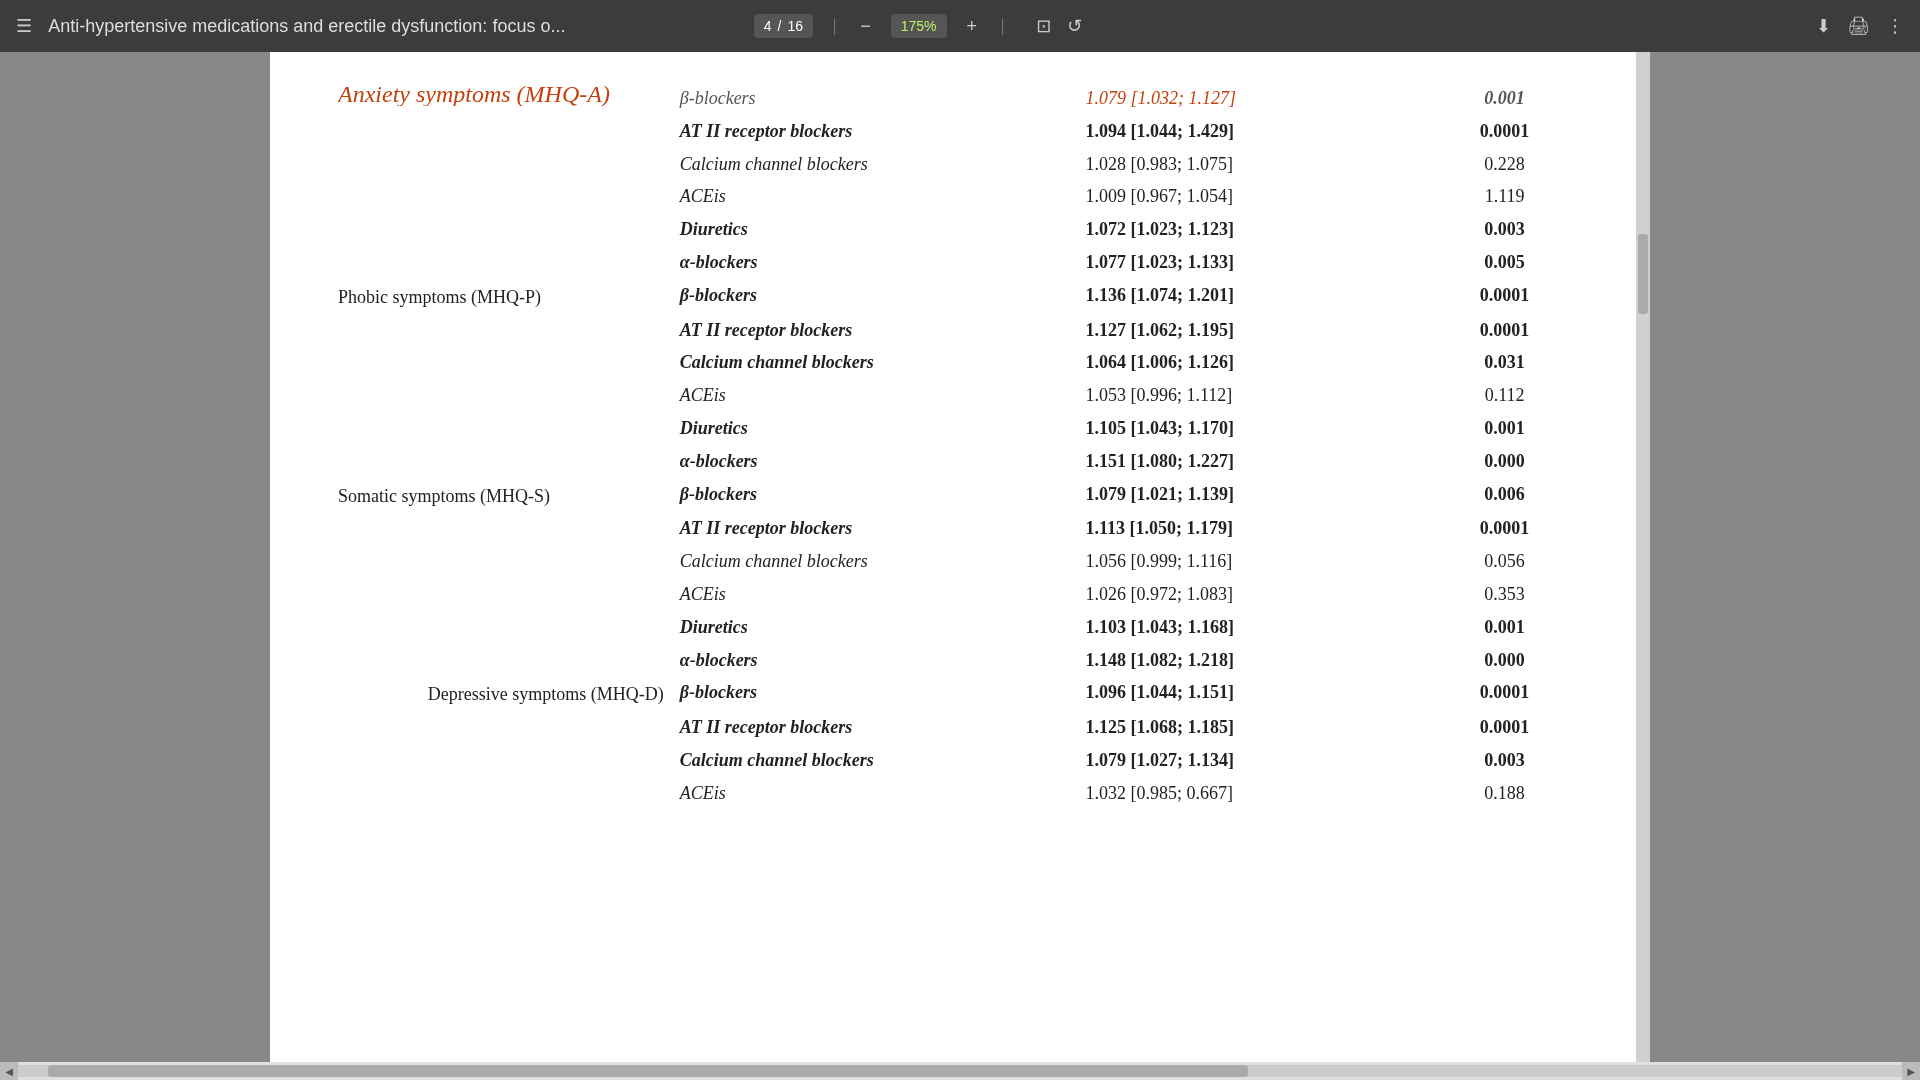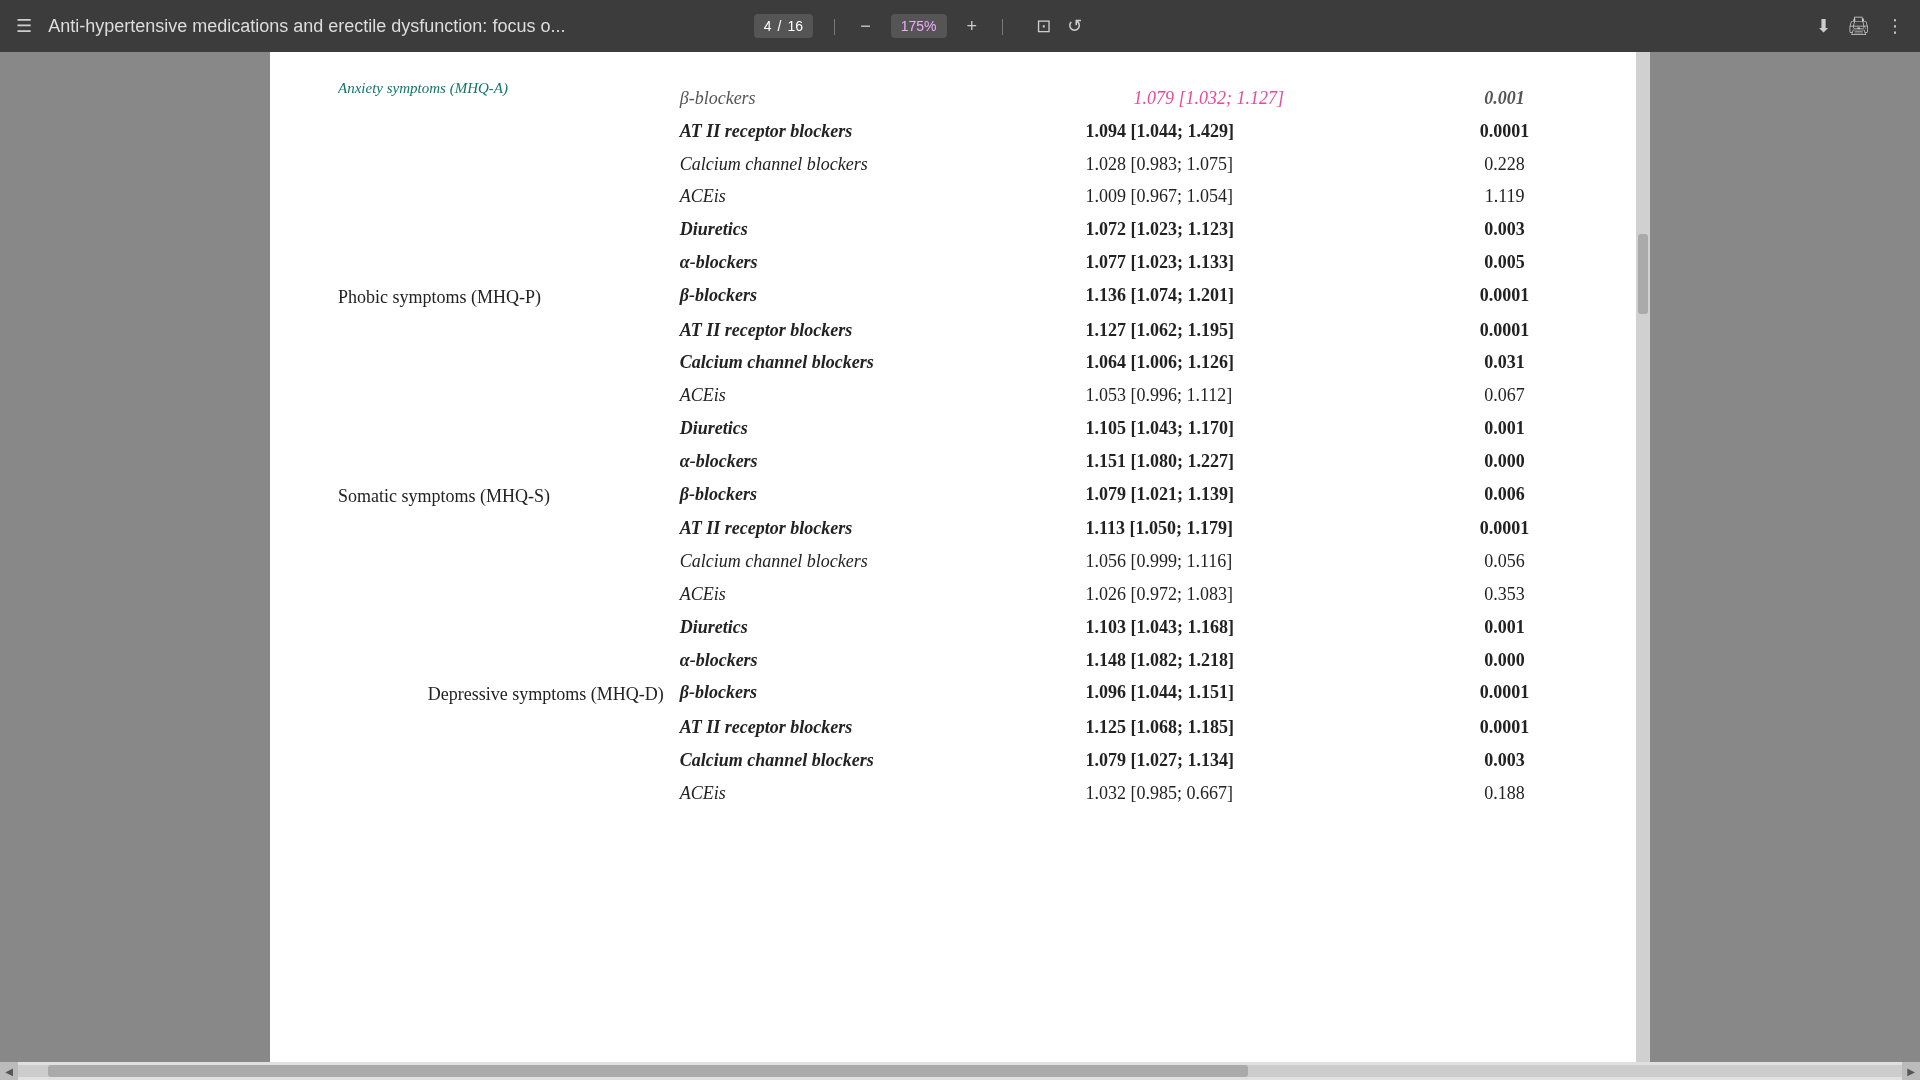--- a/index.html
+++ b/index.html
@@ -60,21 +60,21 @@
       font-size: 18px;
       cursor: pointer;
       padding: 0 4px;
     }
     .toolbar-zoom-display {
       background: #555;
       border-radius: 4px;
       padding: 4px 10px;
       font-family: Arial, sans-serif;
       font-size: 14px;
-      color: #f0abfc;
+      color: #bef264;
       min-width: 54px;
       text-align: center;
     }
     .toolbar-right-icons {
       display: flex;
       align-items: center;
       gap: 16px;
       margin-left: 12px;
     }
     .toolbar-icon-btn {
@@ -257,27 +257,27 @@
 
 <div class="main">
   <div class="pdf-viewer">
     <div class="pdf-page">
 
       <table class="content-table">
         <tbody>
 
           <tr class="partial-row">
             <td class="col-category">
-              <span style="color:#0f766e; font-style:italic; font-size:15px; line-height:1.4; display:block; margin-top:-6px; overflow:hidden; max-height:28px;">Anxiety symptoms (MHQ-A)</span>
+              <span style="color:#c2410c; font-style:italic; font-size:24px; line-height:1.4; display:block; margin-top:-6px; overflow:hidden; max-height:28px;">Anxiety symptoms (MHQ-A)</span>
             </td>
             <td class="col-medication italic">
               <span style="color:#555; font-style:italic;">β-blockers</span>
             </td>
             <td class="col-value">
-              <span style="color:#ec4899;margin-left:48px;">1.079 [1.032; 1.127]</span>
+              <span style="color:#c2410c;">1.079 [1.032; 1.127]</span>
             </td>
             <td class="col-pvalue">
               <span style="color:#555; font-weight:bold;">0.001</span>
             </td>
           </tr>
 
           <tr>
             <td class="col-category"></td>
             <td class="col-medication bold-italic">AT II receptor blockers</td>
             <td class="col-value bold-val">1.094 [1.044; 1.429]</td>
@@ -323,21 +323,21 @@
           <tr>
             <td class="col-category"></td>
             <td class="col-medication bold-italic">Calcium channel blockers</td>
             <td class="col-value bold-val">1.064 [1.006; 1.126]</td>
             <td class="col-pvalue bold-val">0.031</td>
           </tr>
           <tr>
             <td class="col-category"></td>
             <td class="col-medication italic">ACEis</td>
             <td class="col-value normal-val">1.053 [0.996; 1.112]</td>
-            <td class="col-pvalue normal-val">0.067</td>
+            <td class="col-pvalue normal-val">0.112</td>
           </tr>
           <tr>
             <td class="col-category"></td>
             <td class="col-medication bold-italic">Diuretics</td>
             <td class="col-value bold-val">1.105 [1.043; 1.170]</td>
             <td class="col-pvalue bold-val">0.001</td>
           </tr>
           <tr>
             <td class="col-category"></td>
             <td class="col-medication bold-italic">α-blockers</td>

